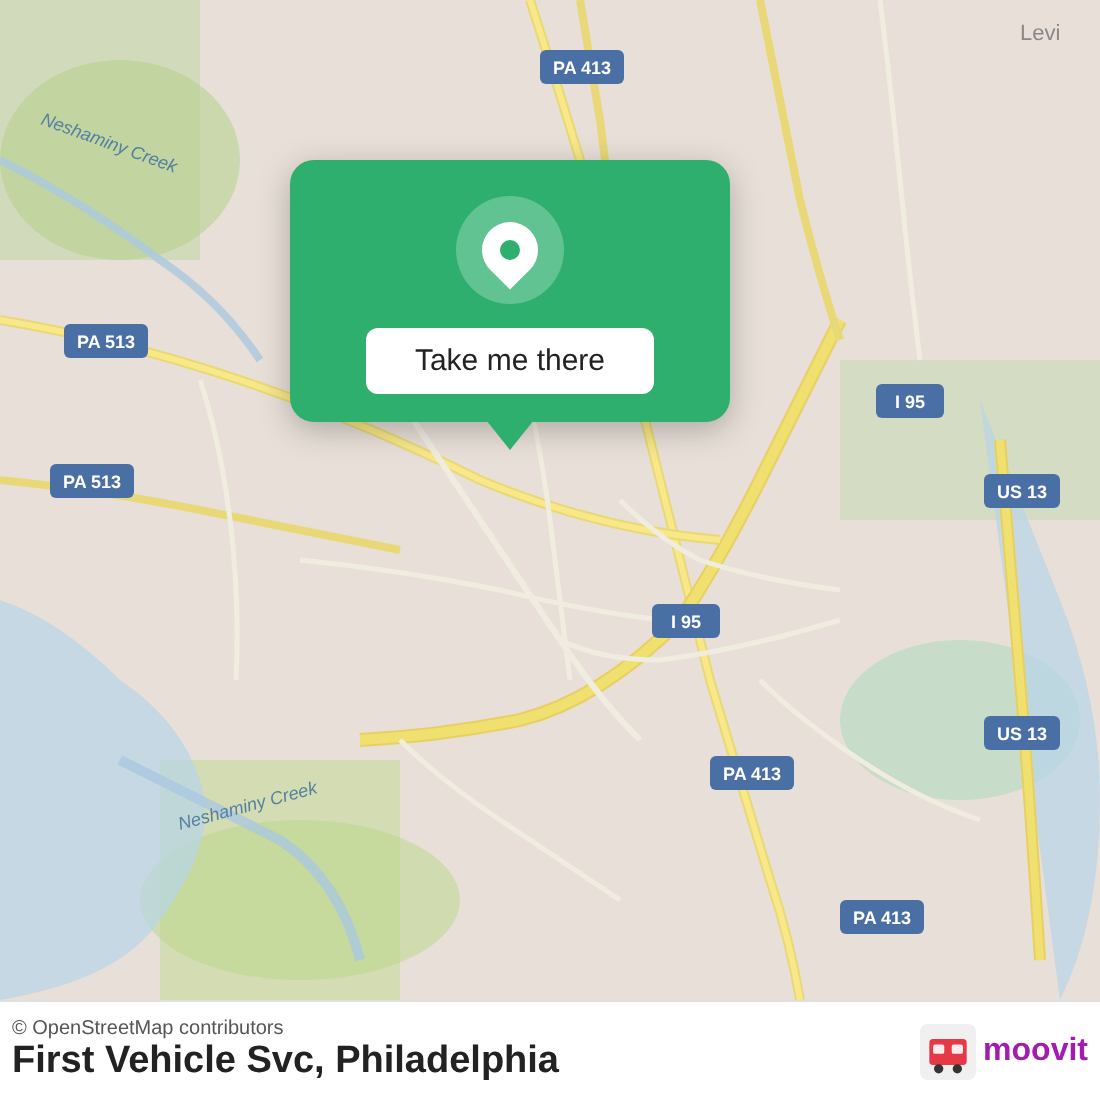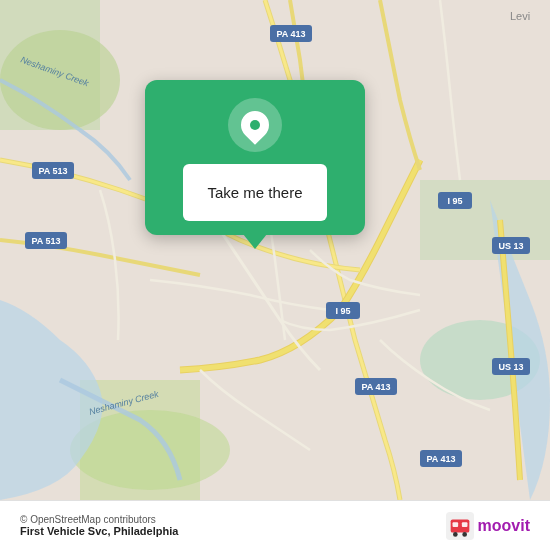--- a/index.html
+++ b/index.html
@@ -86,51 +86,51 @@
       top: 50%;
       left: 50%;
       transform: translate(-50%, -50%);
     }
 
     #take-me-there-btn {
       background: white;
       color: #222;
       border: none;
       border-radius: 6px;
-      padding: 20px 24px;
+      padding: 8px 24px;
       font-size: 15px;
       font-weight: 500;
       cursor: pointer;
       white-space: nowrap;
     }
 
     
     #bottom-bar {
       width: 550px;
       height: 50px;
       background: white;
       display: flex;
       align-items: center;
       justify-content: space-between;
-      padding: 0 20px;
+      padding: 0 6px;
       border-top: 1px solid #e0e0e0;
     }
 
     #bottom-left {
       display: flex;
       flex-direction: column;
     }
 
     #attribution {
       font-size: 10px;
       color: #555;
     }
 
     #location-name {
-      font-size: 11px;
+      font-size: 19px;
       font-weight: 600;
       color: #222;
     }
 
     #moovit-logo {
       display: flex;
       align-items: center;
       gap: 4px;
     }
 

